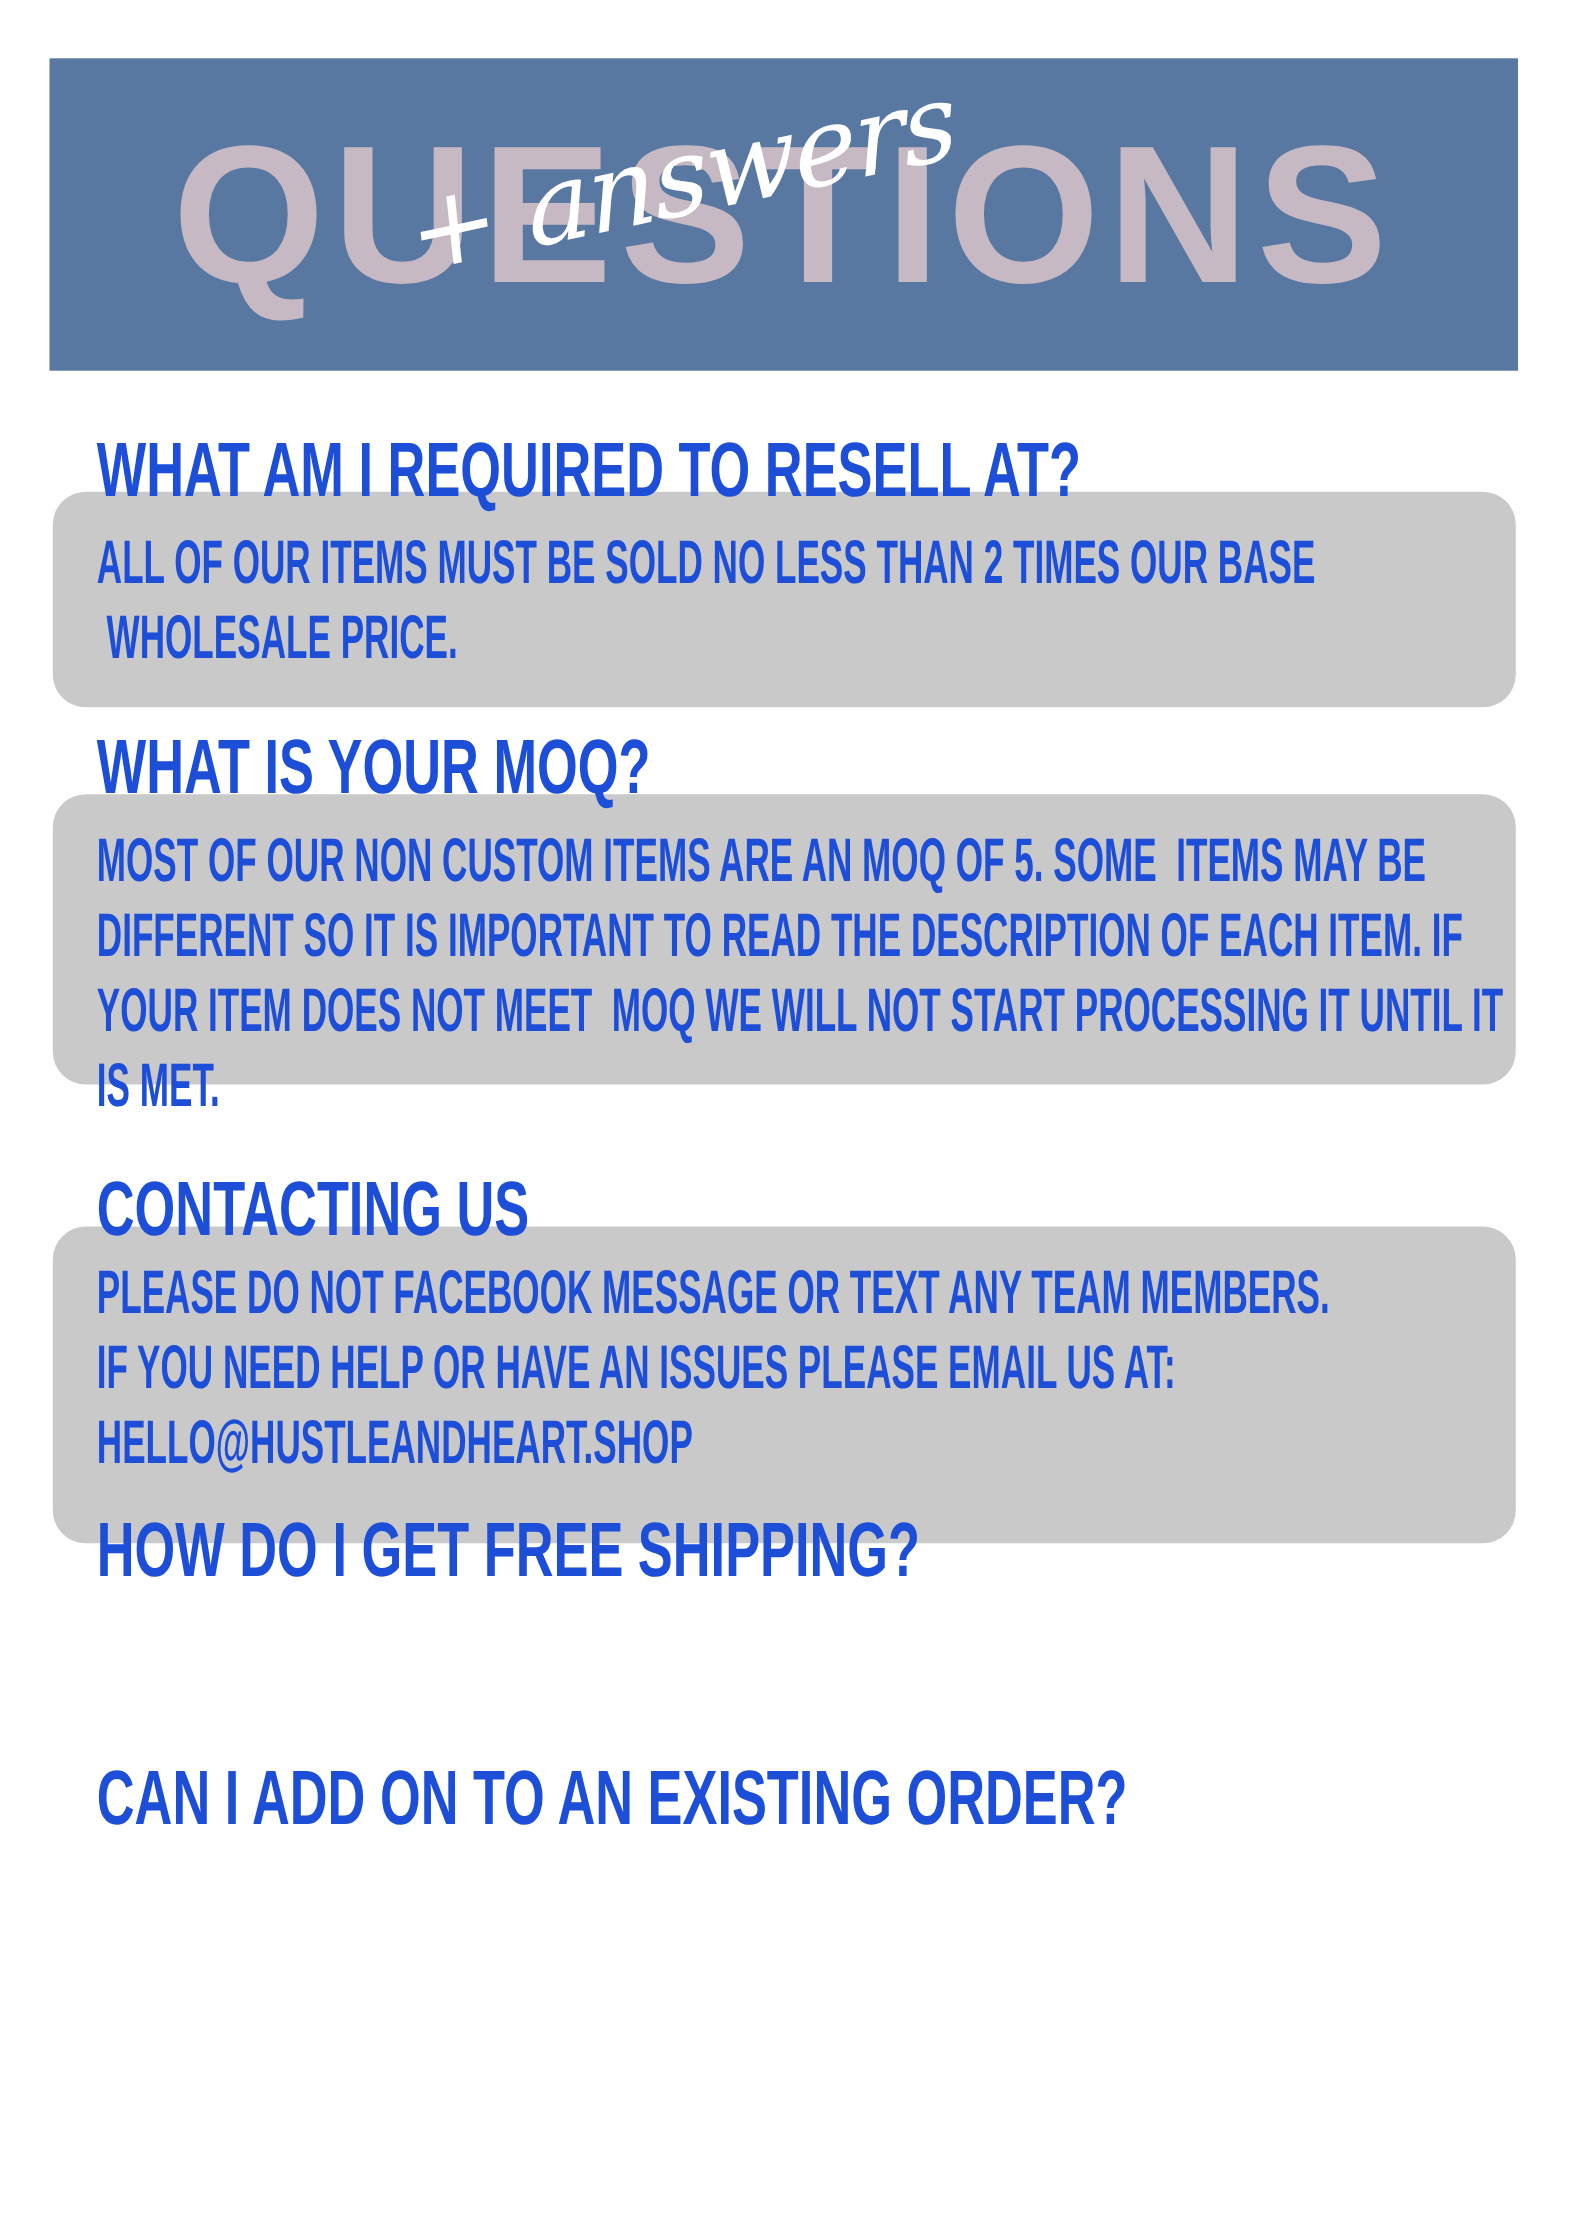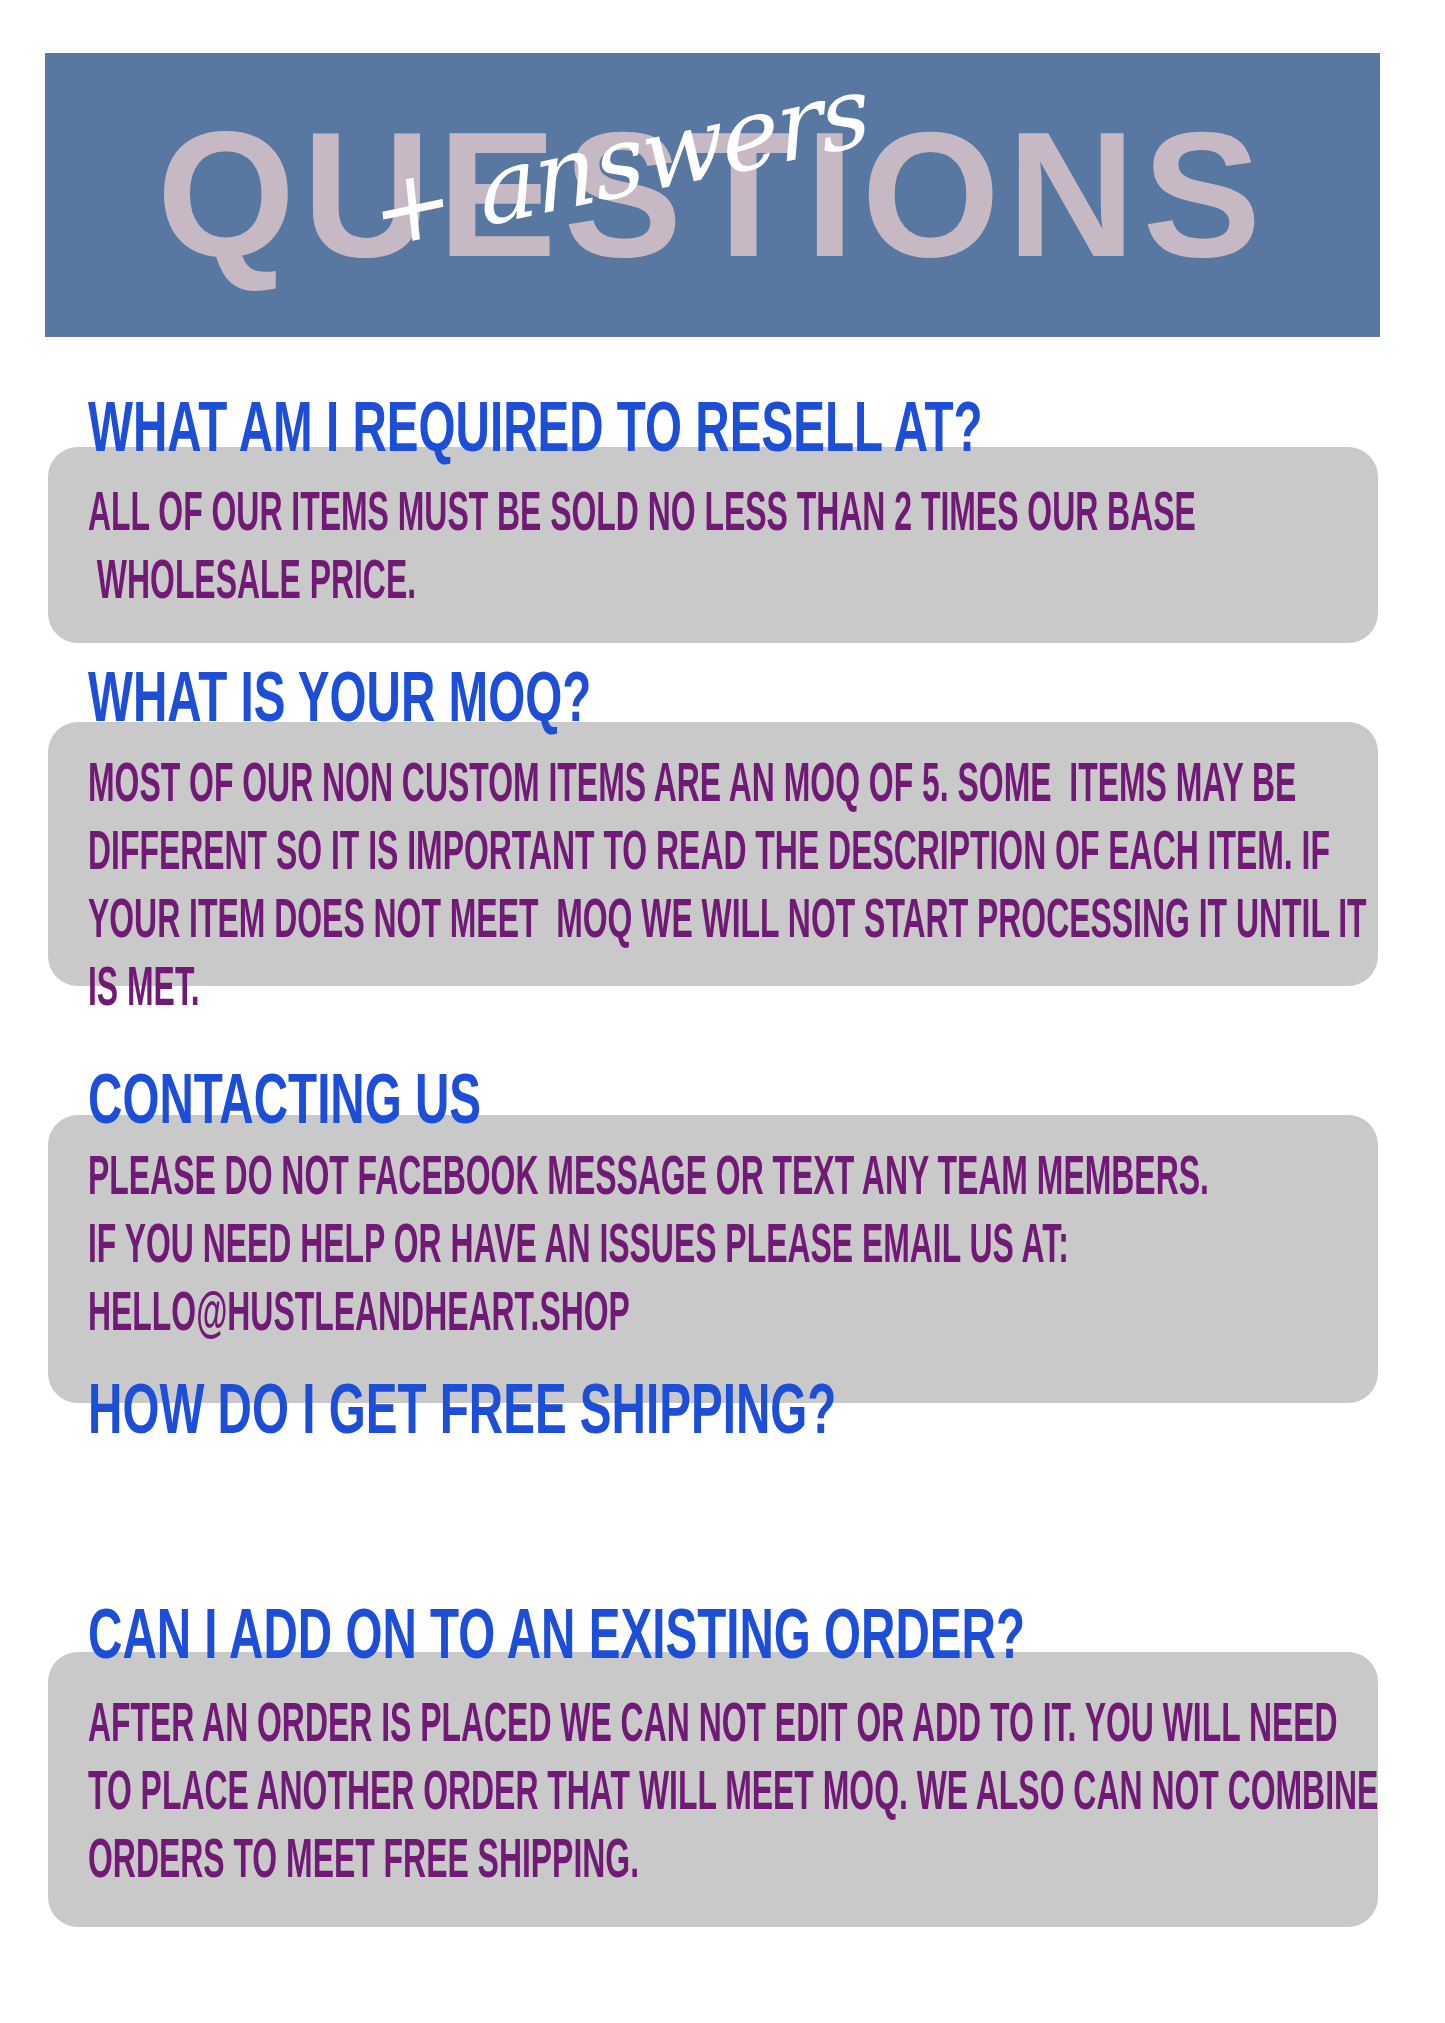--- a/index.html
+++ b/index.html
@@ -39,21 +39,21 @@
     display:inline-block;transform:scaleX(0.68);transform-origin:left center;
     white-space:pre;
   }
   .a-box{
     position:absolute;left:48px;width:1330px;z-index:1;
     background:#c9c9c9;border-radius:30px;
     box-sizing:border-box;padding-left:40px;
   }
   .ans-line{
     display:block;height:68px;line-height:68px;
-    font-size:56px;font-weight:bold;color:#701a75;white-space:pre;
+    font-size:56px;font-weight:bold;color:#1d4ed8;white-space:pre;
   }
   .ans-line > span{
     display:inline-block;transform:scaleX(0.57);transform-origin:left center;
     white-space:pre;
   }
 
   
   #h0{top:392px;} #b0{top:447px;height:196px;padding-top:30px;}
   #h1{top:662px;text-align:right;} #b1{top:722px;height:264px;padding-top:26px;}
   #h2{top:1064px;} #b2{top:1115px;height:288px;padding-top:26px;}
@@ -87,19 +87,14 @@
   <div class="q-heading" id="h2"><span>CONTACTING US</span></div>
   <div class="a-box" id="b2">
     <div class="ans-line"><span>PLEASE DO NOT FACEBOOK MESSAGE OR TEXT ANY TEAM MEMBERS.</span></div>
     <div class="ans-line"><span>IF YOU NEED HELP OR HAVE AN ISSUES PLEASE EMAIL US AT:</span></div>
     <div class="ans-line"><span>HELLO@HUSTLEANDHEART.SHOP</span></div>
   </div>
 
   <div class="q-heading" id="h3"><span>HOW DO I GET FREE SHIPPING?</span></div>
 
   <div class="q-heading" id="h4"><span>CAN I ADD ON TO AN EXISTING ORDER?</span></div>
-  <div class="a-box" id="b4">
-    <div class="ans-line"><span>AFTER AN ORDER IS PLACED WE CAN NOT EDIT OR ADD TO IT. YOU WILL NEED</span></div>
-    <div class="ans-line"><span>TO PLACE ANOTHER ORDER THAT WILL MEET MOQ. WE ALSO CAN NOT COMBINE</span></div>
-    <div class="ans-line"><span>ORDERS TO MEET FREE SHIPPING.</span></div>
-  </div>
 
 </div>
 
 </body></html>

